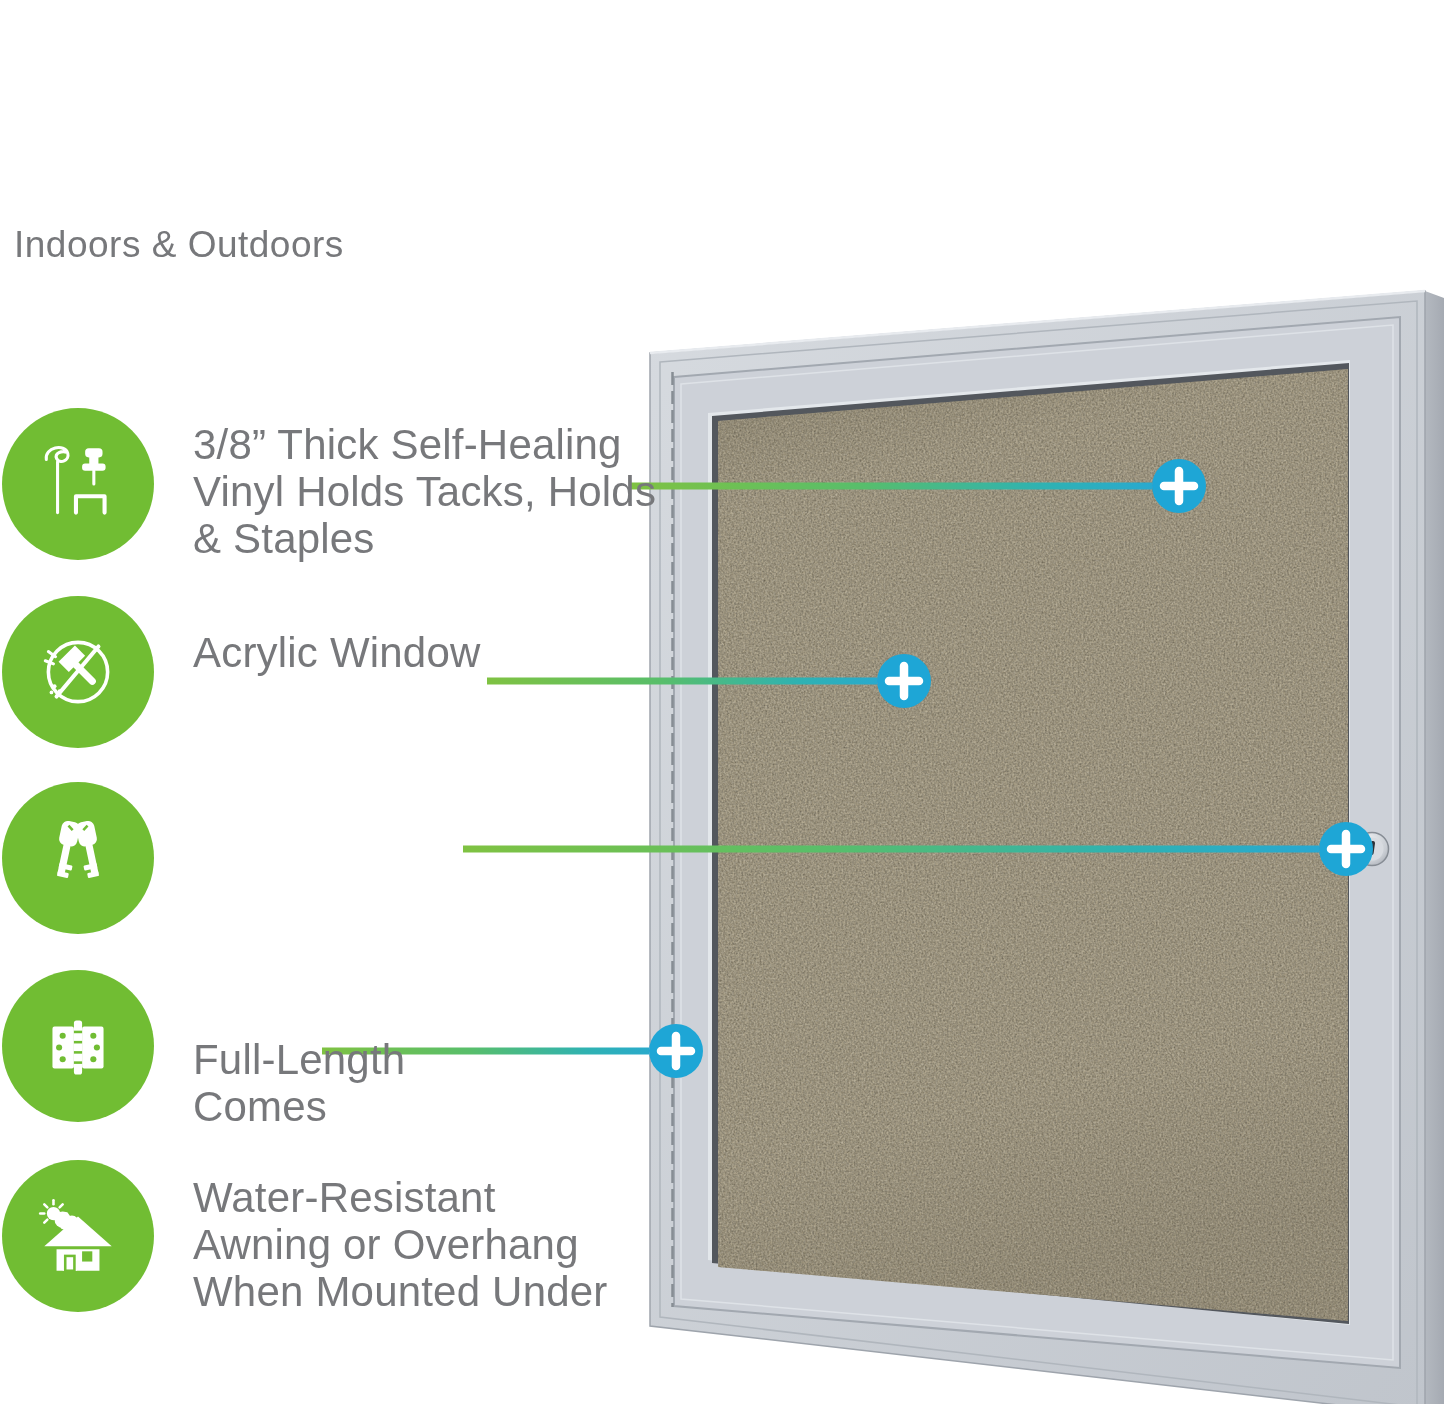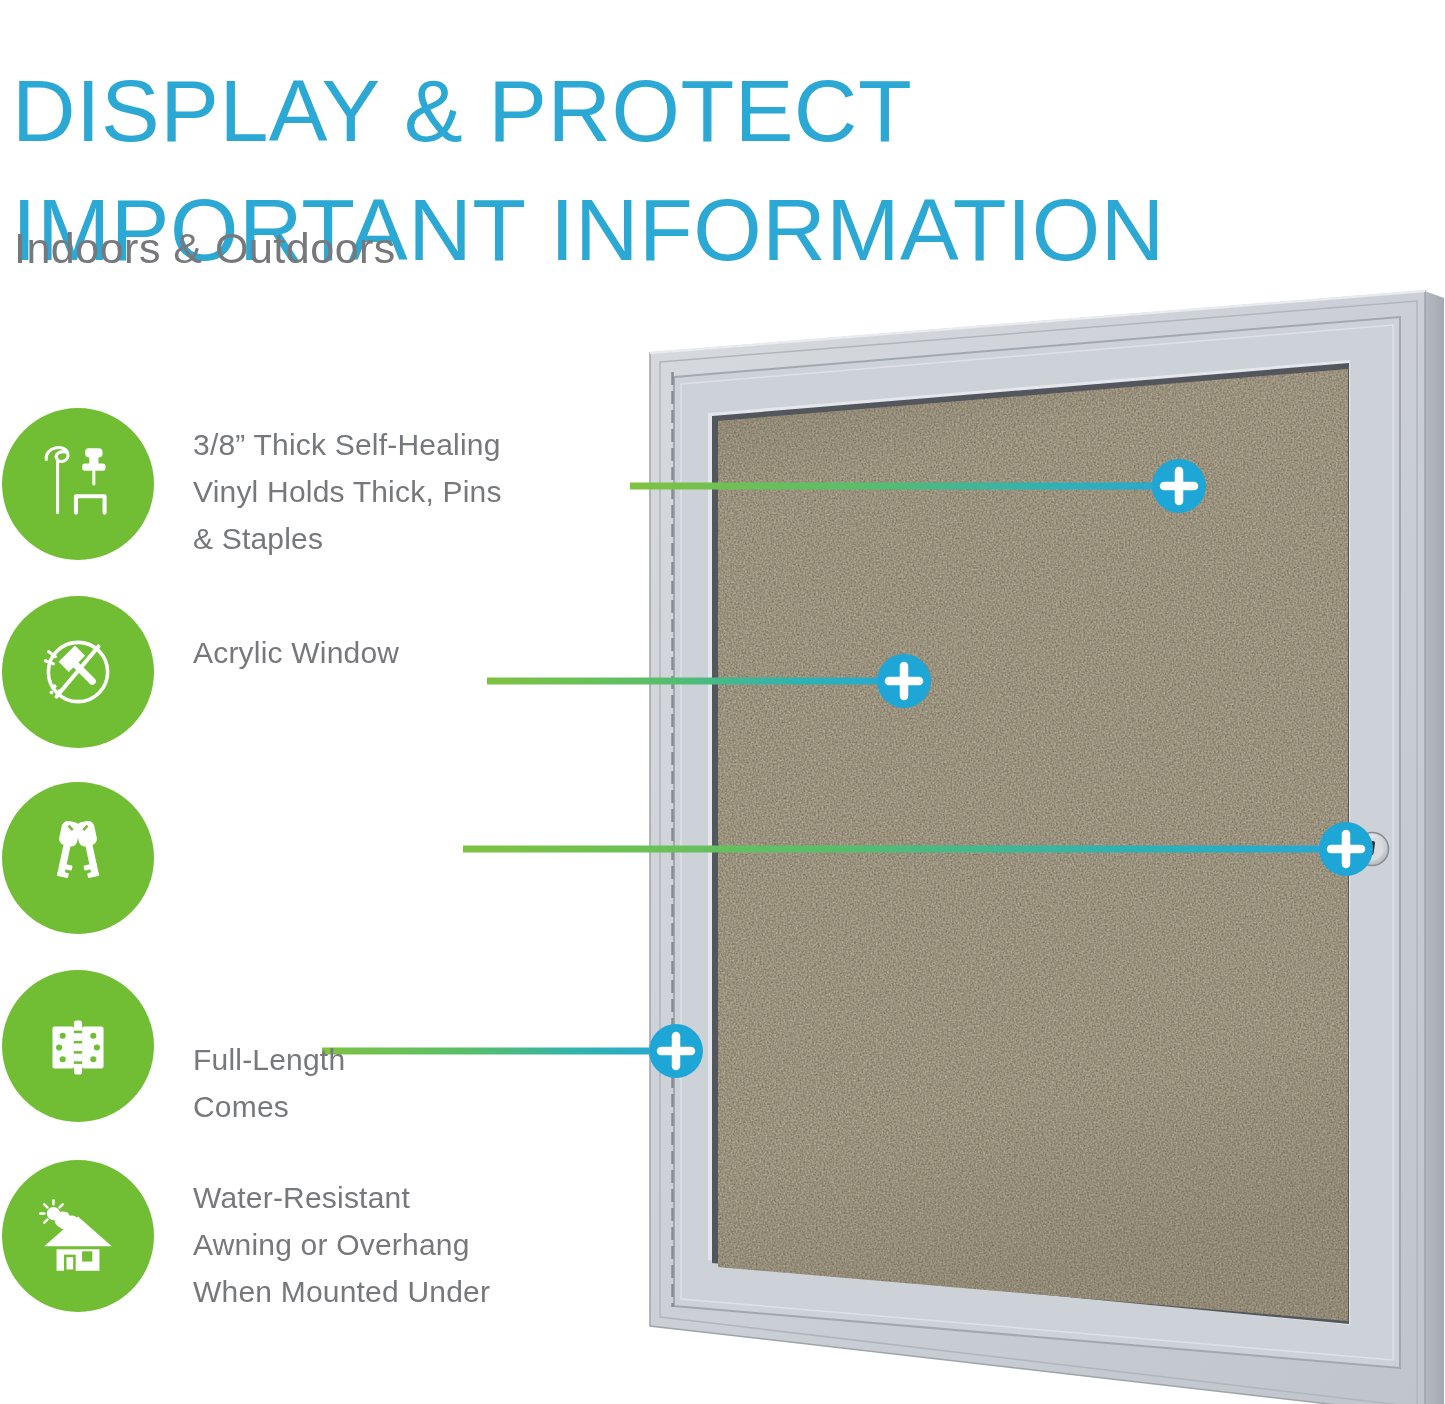--- a/index.html
+++ b/index.html
@@ -14,45 +14,41 @@
     position:absolute;left:12px;top:-8px;
     color:#2BA8D3;
     font-size:88px;line-height:119px;
     font-weight:400;letter-spacing:0.5px;
     white-space:nowrap;
   }
   .title span{display:block;}
   .subtitle{
     position:absolute;left:14px;top:224px;
     color:#77787B;
-    font-size:43px;font-weight:400;letter-spacing:0.5px;
+    font-size:37px;font-weight:400;letter-spacing:0.5px;
   }
   .board-svg{position:absolute;left:0;top:0;z-index:1;}
   .badge{
     position:absolute;left:2px;width:152px;height:152px;
     background:#71BD33;border-radius:50%;
     display:flex;align-items:center;justify-content:center;
     z-index:2;
   }
   .ftext{
     position:absolute;left:193px;
-    color:#77787B;font-size:30px;line-height:47px;
+    color:#77787B;font-size:42px;line-height:47px;
     letter-spacing:0.2px;z-index:2;white-space:nowrap;
   }
   .ftext span{display:block;}
 </style>
 </head>
 <body>
 
 <div class="canvas">
 
-  <h1 class="title">
-    <span>DISPLAY &amp; PROTECT</span>
-    <span>IMPORTANT INFORMATION</span>
-  </h1>
   <div class="subtitle">Indoors &amp; Outdoors</div>
 
   <svg class="board-svg" width="1445" height="1404" viewBox="0 0 1445 1404" xmlns="http://www.w3.org/2000/svg">
     <defs>
       <linearGradient id="frameGrad" x1="0" y1="0" x2="1" y2="1">
         <stop offset="0" stop-color="#D6DADF"></stop>
         <stop offset="1" stop-color="#C0C5CC"></stop>
       </linearGradient>
       <linearGradient id="sideGrad" x1="0" y1="0" x2="1" y2="0">
         <stop offset="0" stop-color="#B4B9C0"></stop>
@@ -162,21 +158,21 @@
       </g>
       <g fill="#fff">
         <rect x="53" y="11" width="17" height="9" rx="3.5"></rect>
         <rect x="57" y="19" width="9" height="8"></rect>
         <rect x="50" y="26" width="23" height="7" rx="3"></rect>
       </g>
     </svg>
   </div>
   <div class="ftext" style="top:421px">
     <span>3/8” Thick Self-Healing</span>
-    <span>Vinyl Holds Thick, Pins</span>
+    <span>Vinyl Holds Tacks, Holds</span>
     <span>&amp; Staples</span>
   </div>
 
   <div class="badge" style="top:596px">
     <svg width="94" height="94" viewBox="0 0 92 92">
       <circle cx="46" cy="46" r="29" stroke="#fff" stroke-width="3.5" fill="none"></circle>
       <line x1="38" y1="33" x2="60" y2="55" stroke="#fff" stroke-width="7" stroke-linecap="round"></line>
       <path d="M27 36 L43 20 L53 30 L37 46 Z" fill="#fff"></path>
       <g stroke="#fff" stroke-width="3" stroke-linecap="round">
         <line x1="17" y1="26" x2="24" y2="31"></line>

